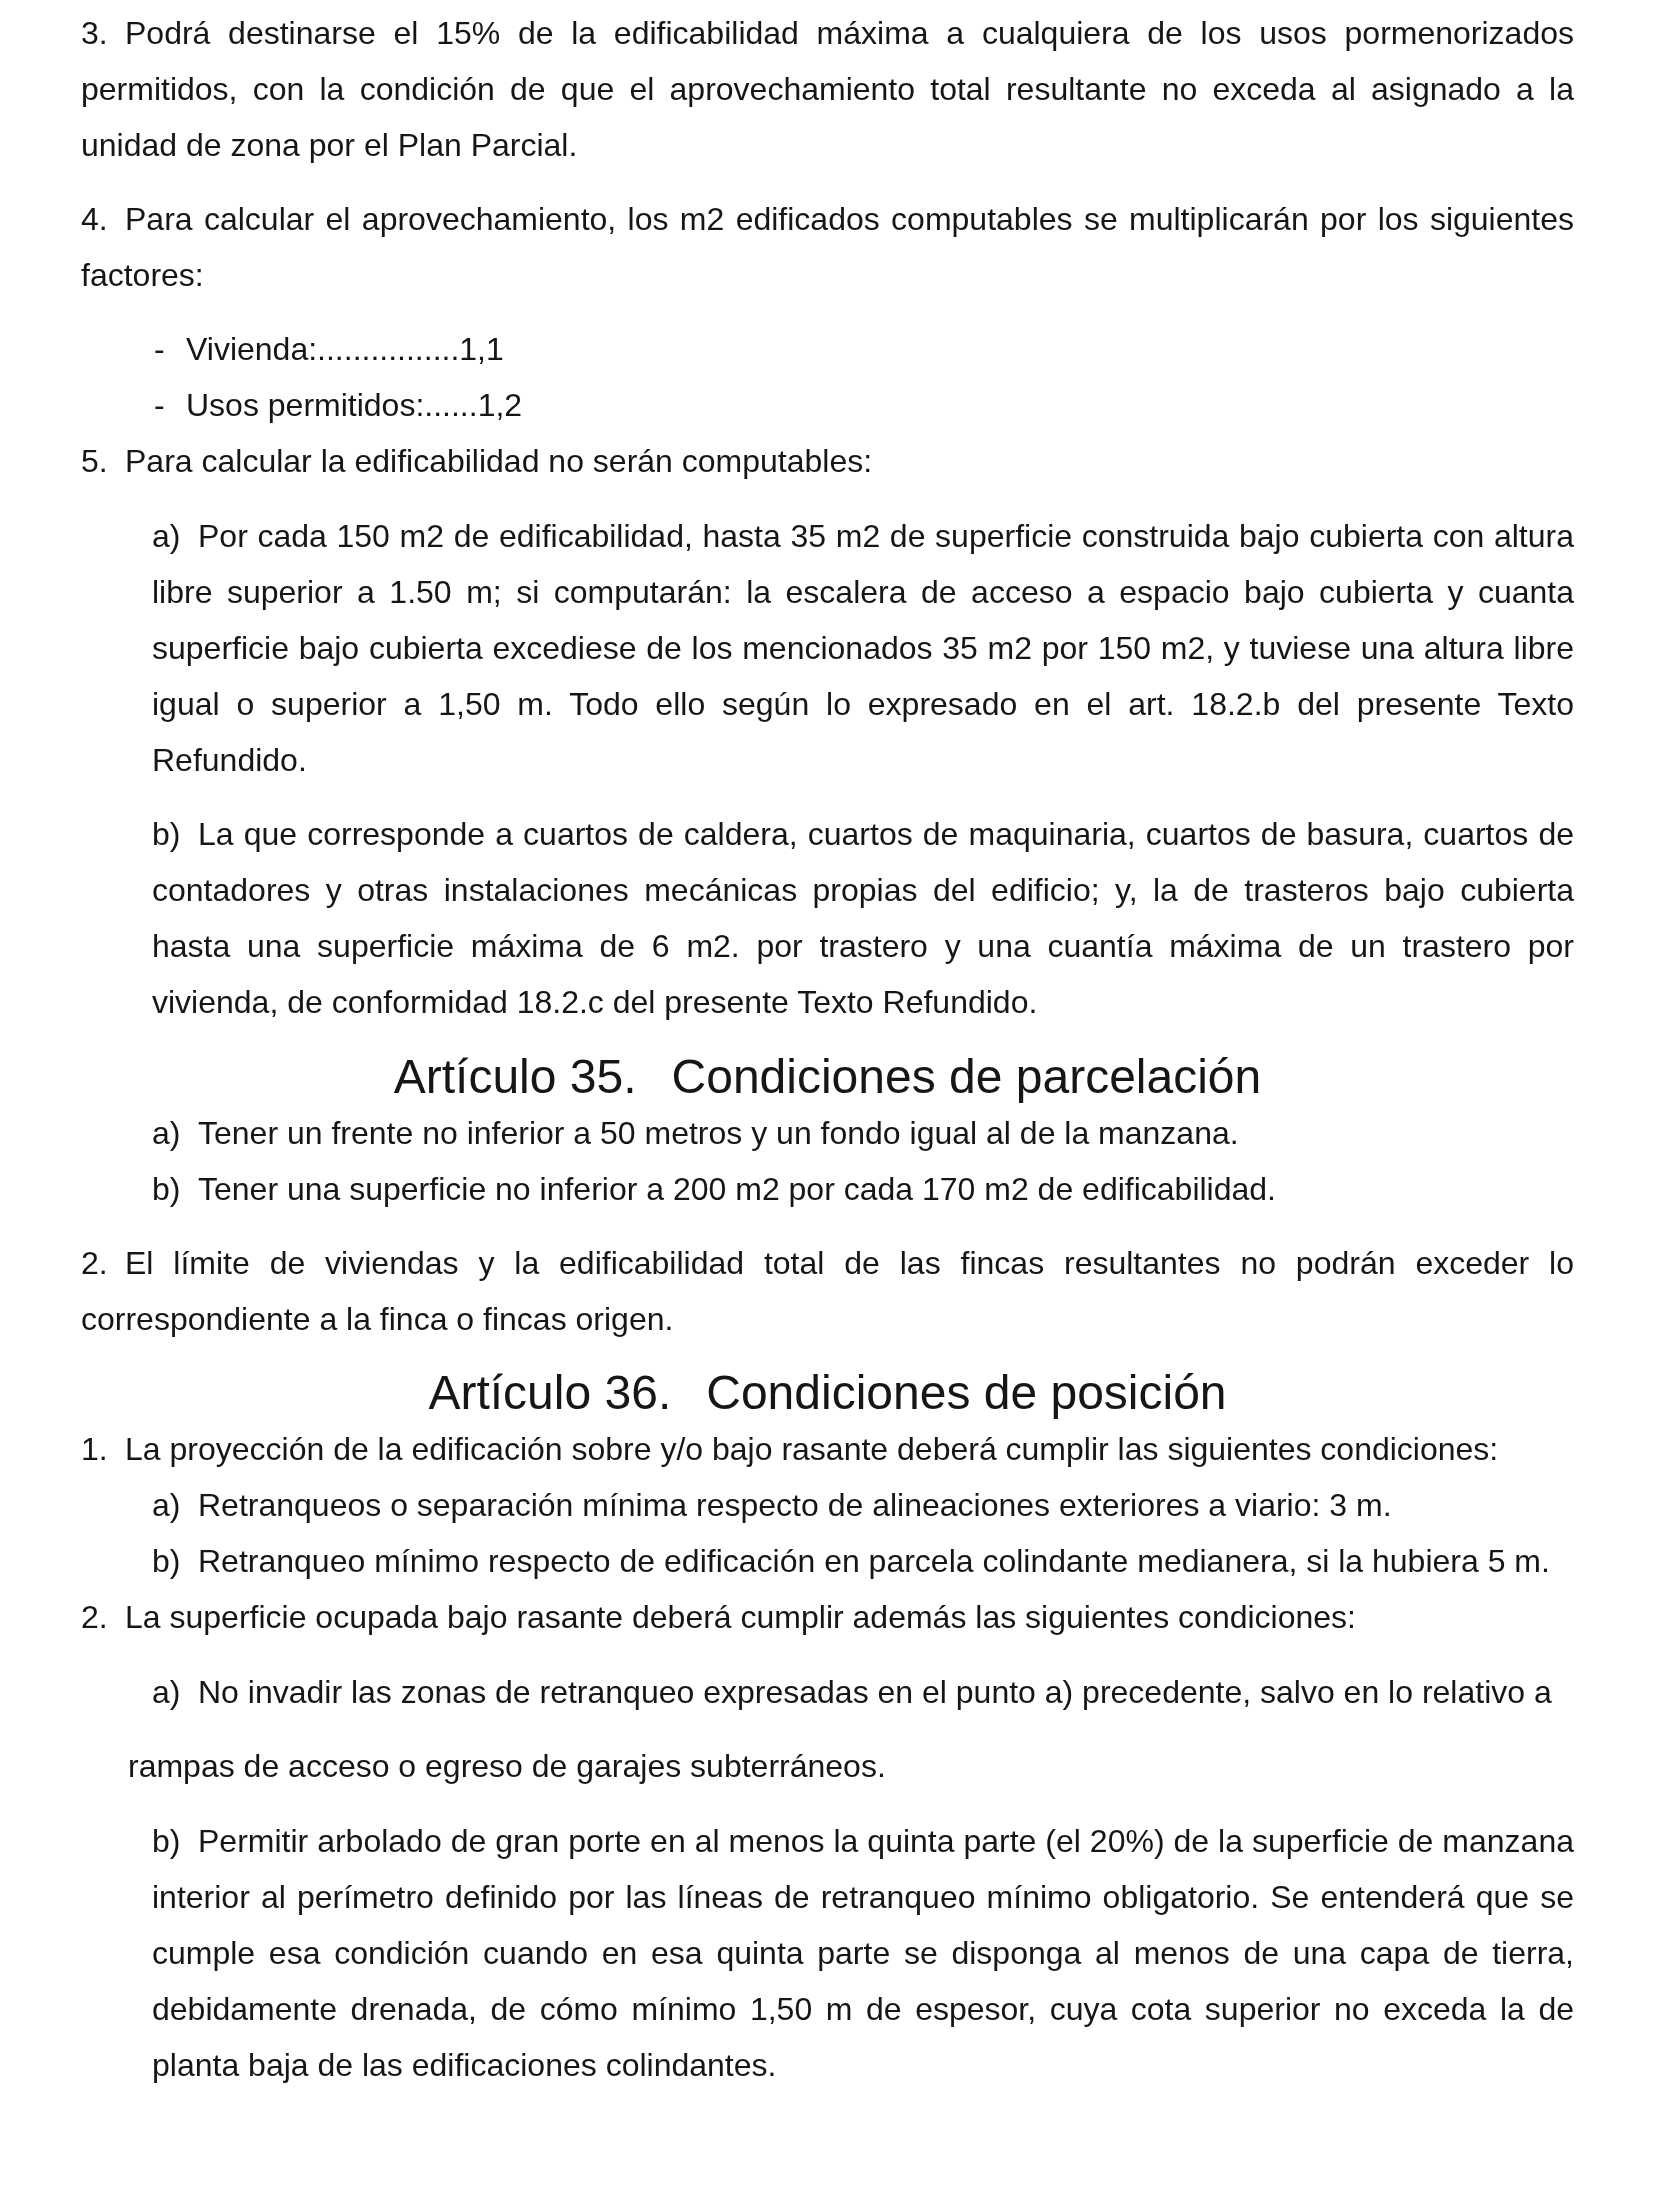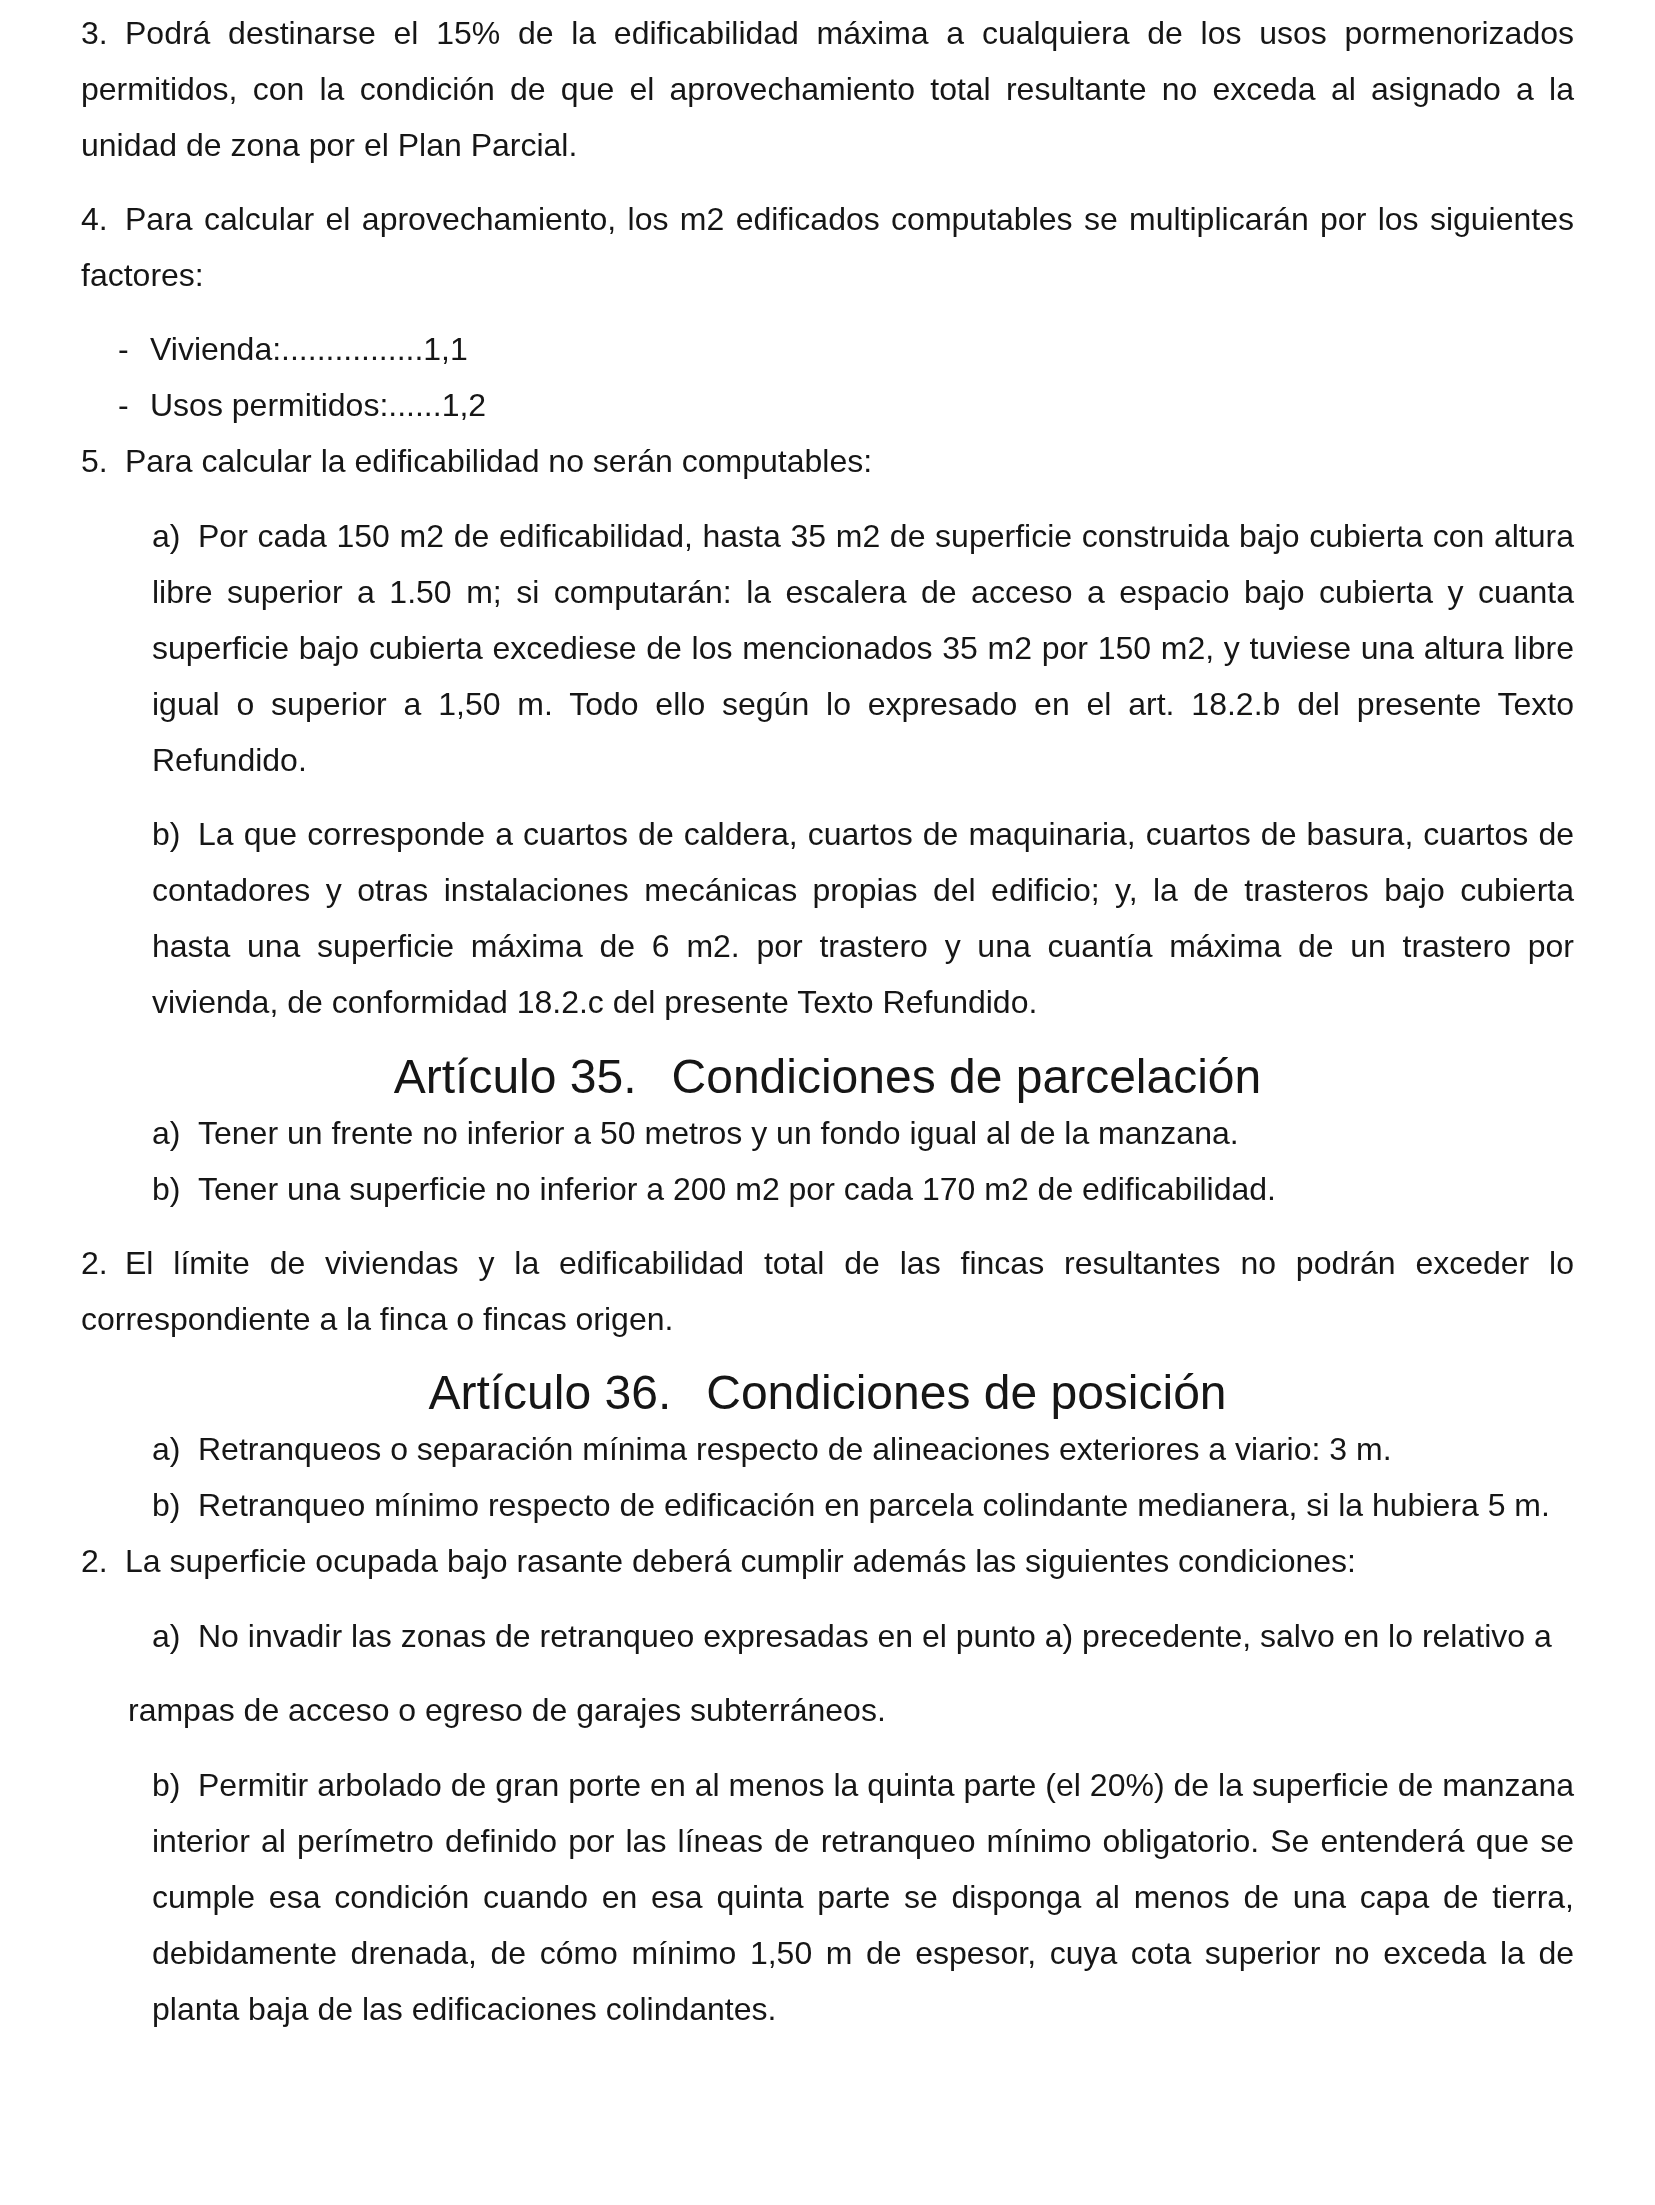--- a/index.html
+++ b/index.html
@@ -22,21 +22,21 @@
     box-sizing:border-box;
     width:1655px;
   }
   .block{
     text-align:justify;
     margin:0;
   }
   .block.gap{margin-top:18.4px;}
   .letter{margin-left:71px;}
   .cont{margin-left:47px;text-align:left;}
-  .dash{margin-left:37px;text-align:left;}
+  .dash{margin-left:73px;text-align:left;}
   .marker{display:inline-block;vertical-align:baseline;}
   .num-marker{width:44px;}
   .letter-marker{width:46px;}
   .dash-marker{width:32px;}
   .heading{
     font-weight:normal;
     text-align:center;
   }
   .heading .title{margin-left:35px;}
 </style>
@@ -63,20 +63,21 @@
 
 
   <p class="block letter"><span class="marker letter-marker">a)</span><span>Tener un frente no inferior a 50 metros y un fondo igual al de la manzana.</span></p>
 
   <p class="block letter"><span class="marker letter-marker">b)</span><span>Tener una superficie no inferior a 200 m2 por cada 170 m2 de edificabilidad.</span></p>
 
   <p class="block gap"><span class="marker num-marker">2.</span><span>El límite de viviendas y la edificabilidad total de las fincas resultantes no podrán exceder lo correspondiente a la finca o fincas origen.</span></p>
 
   <h2 class="block heading gap"><span>Artículo 36.</span><span class="title">Condiciones de posición</span></h2>
 
+  <p class="block"><span class="marker num-marker">1.</span><span>La proyección de la edificación sobre y/o bajo rasante deberá cumplir las siguientes condiciones:</span></p>
 
   <p class="block letter"><span class="marker letter-marker">a)</span><span>Retranqueos o separación mínima respecto de alineaciones exteriores a viario: 3 m.</span></p>
 
   <p class="block letter"><span class="marker letter-marker">b)</span><span>Retranqueo mínimo respecto de edificación en parcela colindante medianera, si la hubiera 5 m.</span></p>
 
   <p class="block"><span class="marker num-marker">2.</span><span>La superficie ocupada bajo rasante deberá cumplir además las siguientes condiciones:</span></p>
 
   <p class="block letter gap"><span class="marker letter-marker">a)</span><span>No invadir las zonas de retranqueo expresadas en el punto a) precedente, salvo en lo relativo a</span></p>
 
   <p class="block cont gap"><span>rampas de acceso o egreso de garajes subterráneos.</span></p>

